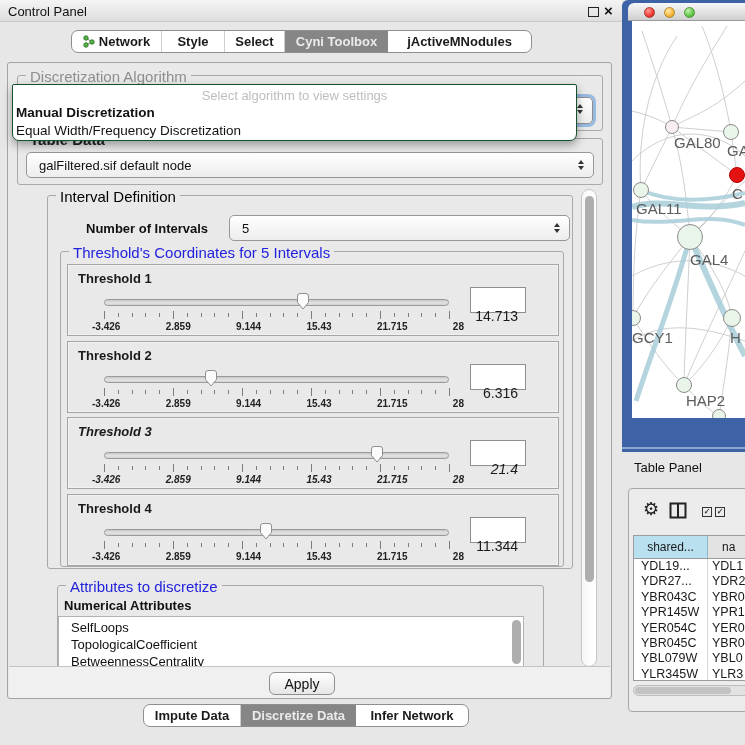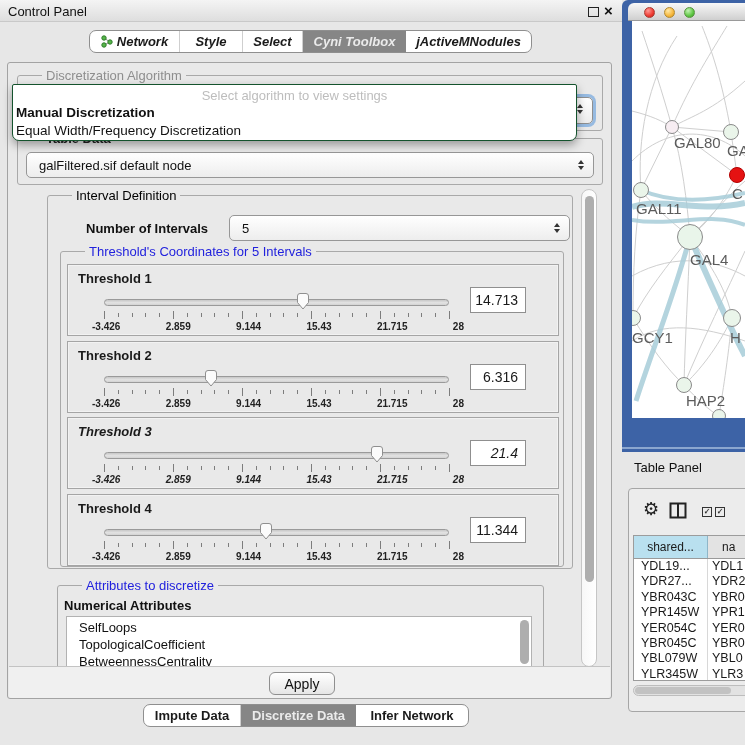--- a/index.html
+++ b/index.html
@@ -14,34 +14,34 @@
   .float-btn { position:absolute; left:588px; top:7px; width:11px; height:10px; border:1.5px solid #222; background:transparent; }
   .close-btn { position:absolute; left:604px; top:1px; font-size:15px; font-weight:bold; color:#111; line-height:20px; }
 
   
   .segbar { position:absolute; display:flex; height:23px; background:#fff; border:1px solid #8f8f8f;
             border-radius:7px; overflow:hidden; }
   .seg { display:flex; align-items:center; justify-content:center; gap:4px;
          font-size:13px; font-weight:bold; color:#1a1a1a; border-right:1px solid #cfcfcf; height:100%; }
   .seg:last-child { border-right:none; }
   .seg.selected { background:#868686; color:#ebebeb; border-right:none; }
-  .topbar { left:89px; top:30px;font-style:italic; }
+  .topbar { left:71px; top:30px; }
   .topbar .seg:nth-child(1){ width:90px; } .topbar .seg:nth-child(2){ width:63px; }
   .topbar .seg:nth-child(3){ width:60px; } .topbar .seg:nth-child(4){ width:103px; }
-  .topbar .seg:nth-child(5){ width:125px; }
+  .topbar .seg:nth-child(5){ width:143px; }
   .botbar { left:143px; top:704px; }
   .botbar .seg:nth-child(1){ width:97px; } .botbar .seg:nth-child(2){ width:115px;justify-content:center; }
   .botbar .seg:nth-child(3){ width:112px; }
 
   
   .panel { position:absolute; left:7px; top:62px; width:605px; height:637px;
            background:#e9e9e9; border:1px solid #a3a3a3; border-radius:3px; }
   .group { position:absolute; border:1px solid #a9a9a9; border-radius:3px; }
   .group-title { position:absolute; top:-8px; left:8px; background:#e9e9e9; padding:0 4px;
-                 font-size:13px; white-space:nowrap;margin-left:16px; }
+                 font-size:15px; white-space:nowrap; }
   .gt-gray { color:#8e8e8e; } .gt-green { color:#000000; } .gt-blue { color:#2222dd; } .gt-dark { color:#222; font-weight:bold; }
 
   .combo { position:absolute; border:1px solid #979797; border-radius:5px;
            background:linear-gradient(#ffffff,#ededed); display:flex; align-items:center;
            padding:0 22px 0 12px; font-size:13px; color:#111; }
   .combo .arrows { position:absolute; right:9px; top:50%; transform:translateY(-50%); display:flex; flex-direction:column; gap:2px; }
   .arr-up { width:0; height:0; border-left:3.5px solid transparent; border-right:3.5px solid transparent; border-bottom:4.5px solid #333; }
   .arr-dn { width:0; height:0; border-left:3.5px solid transparent; border-right:3.5px solid transparent; border-top:4.5px solid #333; }
 
   .combo-focus { position:absolute; left:17px; top:34px; width:568px; height:27px;
@@ -71,24 +71,24 @@
   .slider { position:absolute; left:36px; top:26px; width:345px; height:44px; }
   .track { position:absolute; left:0; top:8px; width:345px; height:7px; border-radius:4px;
            border:1px solid #9a9a9a; background:linear-gradient(#c7c7c7,#e3e3e3 55%,#d2d2d2); }
   .thumb-w { position:absolute; top:1px; width:16px; height:19px; transform:translateX(-50%); }
   .ticks { position:absolute; left:0; top:20px; width:345px; height:8px; }
   .tick { position:absolute; top:2px; width:1px; height:4px; background:#7d7d7d; }
   .tick.major { top:0; height:8px; }
   .axis { position:absolute; left:-12px; top:30px; width:372px; display:flex; justify-content:space-between; }
   .axis-lab { font-size:10px; font-weight:bold; color:#222; }
   .thr-value { position:absolute; left:402px; top:22px; width:56px; height:26px; background:#fff;
-               border:1px solid #8f8f8f; font-size:14px; text-align:right; padding:4px 7px 0 0; }
-
-  
-  .attr-list { position:absolute; left:8px; top:30px; width:466px; height:60px; background:#fff;
+               border:1px solid #8f8f8f; font-size:14px; text-align:right; padding:20px 7px 0 0; }
+
+  
+  .attr-list { position:absolute; left:0; top:30px; width:466px; height:60px; background:#fff;
                border:1px solid #b2b2b2; overflow:hidden; padding:2px 0 0 12px; }
   .attr-item { font-size:13px; line-height:17px; color:#111; }
 
   
   .apply-bar { position:absolute; left:1px; top:603px; width:601px; height:32px;
                background:#f0f0f0; border-top:1px solid #c3c3c3; border-radius:0 0 3px 3px; }
   .apply-btn { position:absolute; left:260px; top:5px; width:66px; height:23px; border:1px solid #8f8f8f;
                border-radius:6px; background:linear-gradient(#fff,#e6e6e6); font-size:14px; color:#111;
                display:flex; align-items:center; justify-content:center; font-family:"Liberation Sans",sans-serif; }
 

